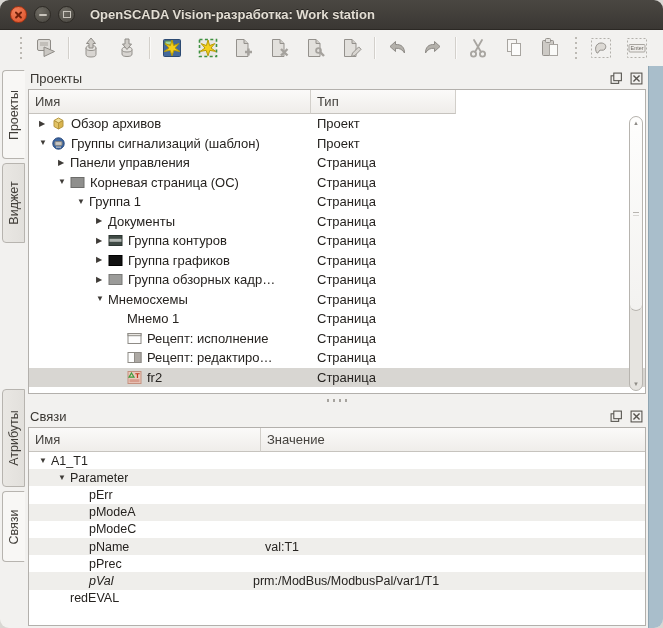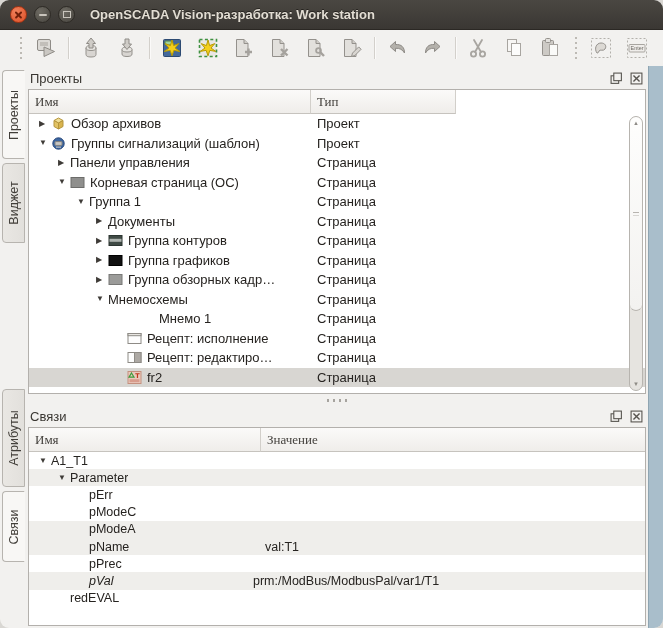--- a/index.html
+++ b/index.html
@@ -45,21 +45,21 @@
   .dock-titlebar{height:23px;flex:0 0 23px;display:flex;align-items:center;padding:2px 5px 0 4px;}
   .dock-title{font-size:13px;color:#393631;}
   .dock-btns{margin-left:auto;display:flex;gap:7px;align-items:center;}
   .dockbtn{width:13px;height:13px;display:inline-flex;}
   .splitter{height:8px;flex:0 0 8px;position:relative;}
   .splitter::after{content:"";position:absolute;left:50%;top:3px;transform:translateX(-50%);
                    width:21px;height:3px;
                    background:repeating-linear-gradient(90deg,#A7A49F 0 2px,transparent 2px 6px);}
   .treeframe{flex:1;margin:0 2px 2px 2px;border:1px solid #B3B0AC;background:#fff;position:relative;
              overflow:hidden;display:flex;flex-direction:column;min-height:0;}
-  .thead{height:24px;flex:0 0 24px;display:flex;background:#fff;font-family:Liberation Serif, serif;}
+  .thead{height:24px;flex:0 0 24px;display:flex;background:#fff;}
   .hsec{background:linear-gradient(#FBFAF9,#EFEDEA);border-right:1px solid #D2CFCA;border-bottom:1px solid #C6C3BE;
         padding:0 6px;display:flex;align-items:center;font-size:13px;color:#45423E;flex:0 0 auto;}
   .hsec.grow{flex:1;border-right:none;}
   .rows{flex:1;overflow:hidden;position:relative;}
   .trow{position:relative;display:flex;align-items:center;color:#262320;}
   .prow{height:19.5px;font-size:13px;}
   .lrow{height:17.2px;font-size:12.5px;}
   .lrow.alt{background:#EFEEEB;}
   .trow.sel{background:#D8D6D2;}
   .ncell{display:flex;align-items:center;min-width:0;white-space:nowrap;overflow:hidden;}
@@ -361,21 +361,21 @@
                 <div class="vcell" style="left: 288px;">Страница</div>
               </div>
               <div class="trow prow">
                 <div class="ncell" style="padding-left: 65px;">
                   <span class="arrow">▼</span>
                   <span class="lbl">Мнемосхемы</span>
                 </div>
                 <div class="vcell" style="left: 288px;">Страница</div>
               </div>
               <div class="trow prow">
-                <div class="ncell" style="padding-left: 116px;">
+                <div class="ncell" style="padding-left: 84px;">
                   <span class="arrow"></span>
                   <span class="lbl">Мнемо 1</span>
                 </div>
                 <div class="vcell" style="left: 288px;">Страница</div>
               </div>
               <div class="trow prow">
                 <div class="ncell" style="padding-left: 84px;">
                   <span class="arrow"></span>
                   <span class="ticon">
                     <svg width="15" height="13" viewBox="0 0 15 13">
@@ -464,37 +464,37 @@
                 </div>
                 <div class="vcell" style="left: 236px;"></div>
               </div>
               <div class="trow lrow">
                 <div class="ncell" style="padding-left: 46px;">
                   <span class="arrow"></span>
                   <span class="lbl">pErr</span>
                 </div>
                 <div class="vcell" style="left: 236px;"></div>
               </div>
+              <div class="trow lrow alt">
+                <div class="ncell" style="padding-left: 46px;">
+                  <span class="arrow"></span>
+                  <span class="lbl">pModeA</span>
+                </div>
+                <div class="vcell" style="left: 236px;"></div>
+              </div>
               <div class="trow lrow">
                 <div class="ncell" style="padding-left: 46px;">
                   <span class="arrow"></span>
                   <span class="lbl">pModeC</span>
                 </div>
                 <div class="vcell" style="left: 236px;"></div>
               </div>
               <div class="trow lrow alt">
                 <div class="ncell" style="padding-left: 46px;">
                   <span class="arrow"></span>
-                  <span class="lbl">pModeA</span>
-                </div>
-                <div class="vcell" style="left: 236px;"></div>
-              </div>
-              <div class="trow lrow alt">
-                <div class="ncell" style="padding-left: 46px;">
-                  <span class="arrow"></span>
                   <span class="lbl">pName</span>
                 </div>
                 <div class="vcell" style="left: 236px;">val:T1</div>
               </div>
               <div class="trow lrow">
                 <div class="ncell" style="padding-left: 46px;">
                   <span class="arrow"></span>
                   <span class="lbl">pPrec</span>
                 </div>
                 <div class="vcell" style="left: 236px;"></div>

